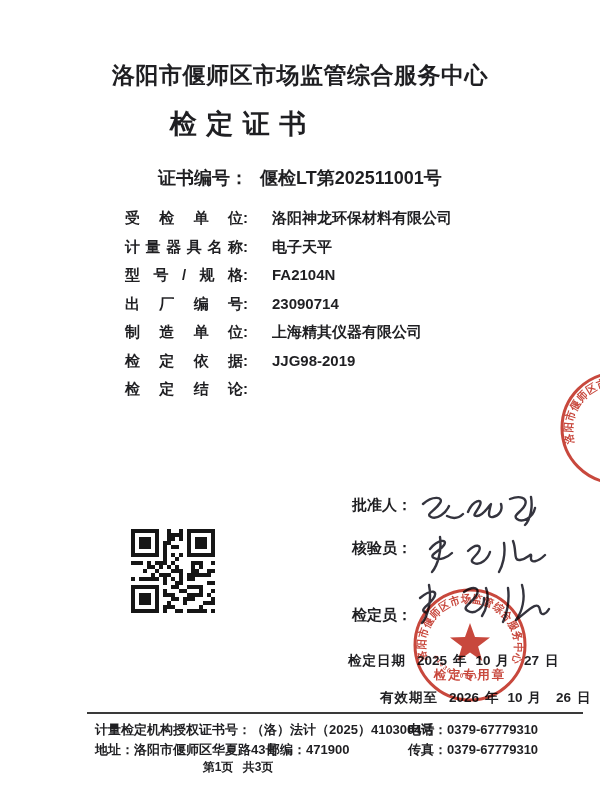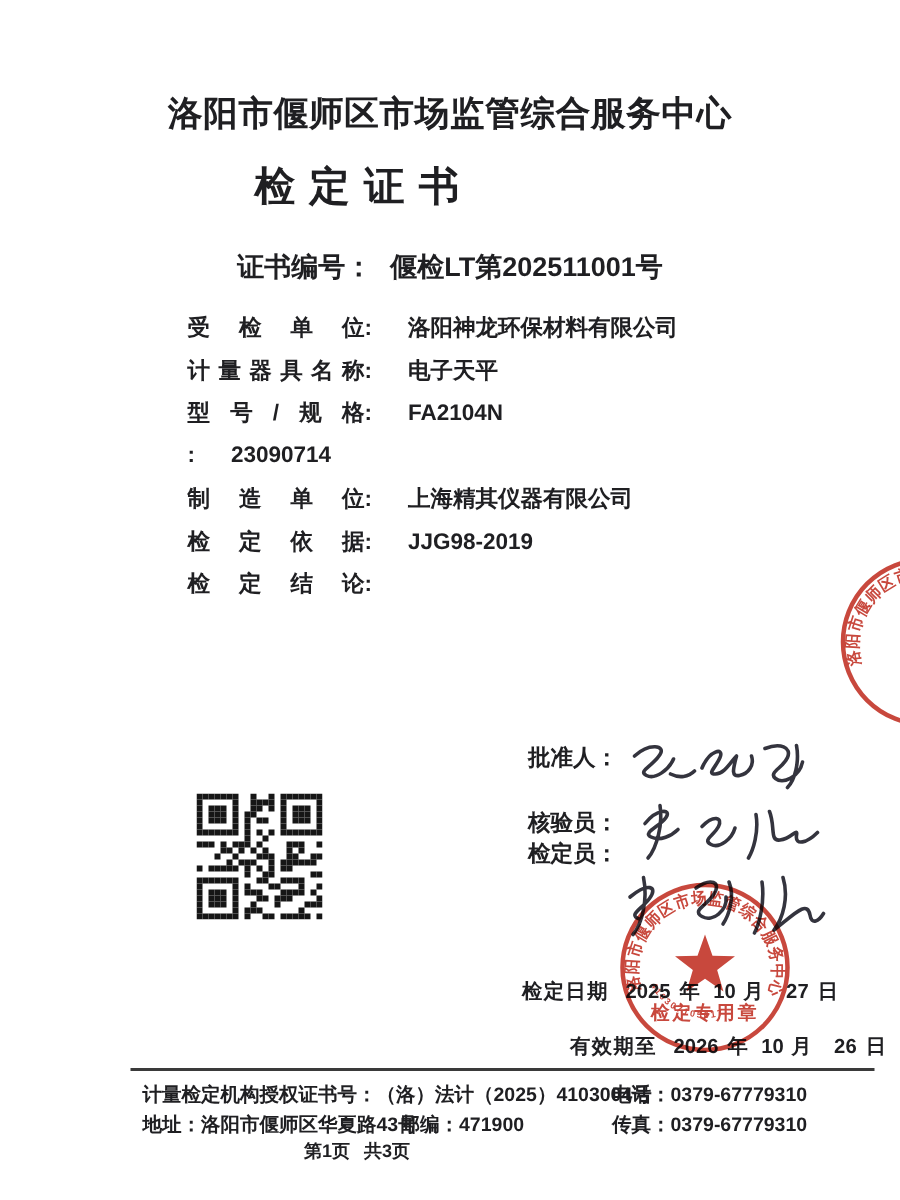--- a/index.html
+++ b/index.html
@@ -18,21 +18,21 @@
   .cert-no{top:166px;left:0;width:600px;text-align:center;font-size:18px;font-weight:700;}
   .cert-no .lbl{margin-right:12px;}
   
   .fields{left:125px;top:209px;display:grid;row-gap:12.5px;}
   .frow{height:16px;display:flex;align-items:baseline;font-size:15px;font-weight:700;}
   .flabel{display:inline-block;width:118px;text-align:justify;text-align-last:justify;}
   .fcolon{display:inline-block;width:8px;}
   .fvalue{margin-left:21px;white-space:nowrap;}
   
   .aprow{font-size:15px;font-weight:700;left:352px;}
-  .ap1{top:496px;} .ap2{top:539px;} .ap3{top:560px;}
+  .ap1{top:496px;} .ap2{top:539px;} .ap3{top:606px;}
   .sig{z-index:4;}
   .sig path{fill:none;stroke:#23232e;stroke-width:2.4;stroke-linecap:round;stroke-linejoin:round;opacity:.92;}
   
   .qr{left:131px;top:529px;width:84px;height:84px;}
   .qr rect{fill:#161616;}
   
   .seal{z-index:5;mix-blend-mode:multiply;opacity:.93;}
   .seal-main{left:410px;top:585px;}
   .seal-edge{left:557px;top:368px;}
   .seal circle{fill:none;stroke:#c43a2e;stroke-width:3;}
@@ -71,20 +71,21 @@
     <span class="flabel">计量器具名称</span>
       <span class="fcolon">:</span>
       <span class="fvalue">电子天平</span>
   </div>
   <div class="frow">
     <span class="flabel">型号/规格</span>
       <span class="fcolon">:</span>
       <span class="fvalue">FA2104N</span>
   </div>
   <div class="frow">
+    <span class="flabel">出厂编号</span>
       <span class="fcolon">:</span>
       <span class="fvalue">23090714</span>
   </div>
   <div class="frow">
     <span class="flabel">制造单位</span>
       <span class="fcolon">:</span>
       <span class="fvalue">上海精其仪器有限公司</span>
   </div>
   <div class="frow">
     <span class="flabel">检定依据</span>

